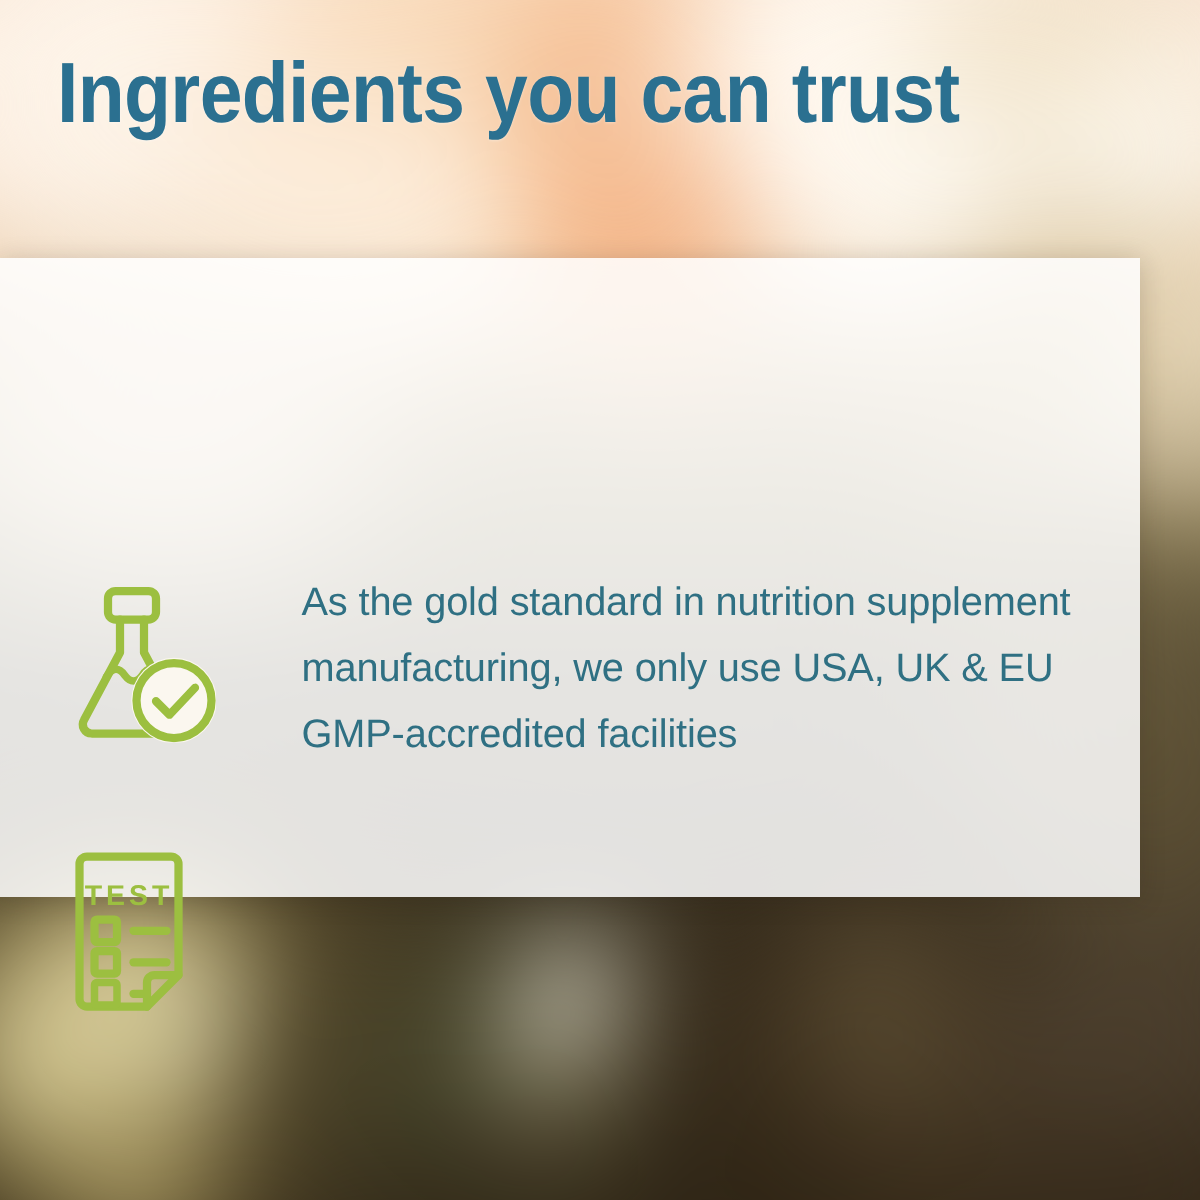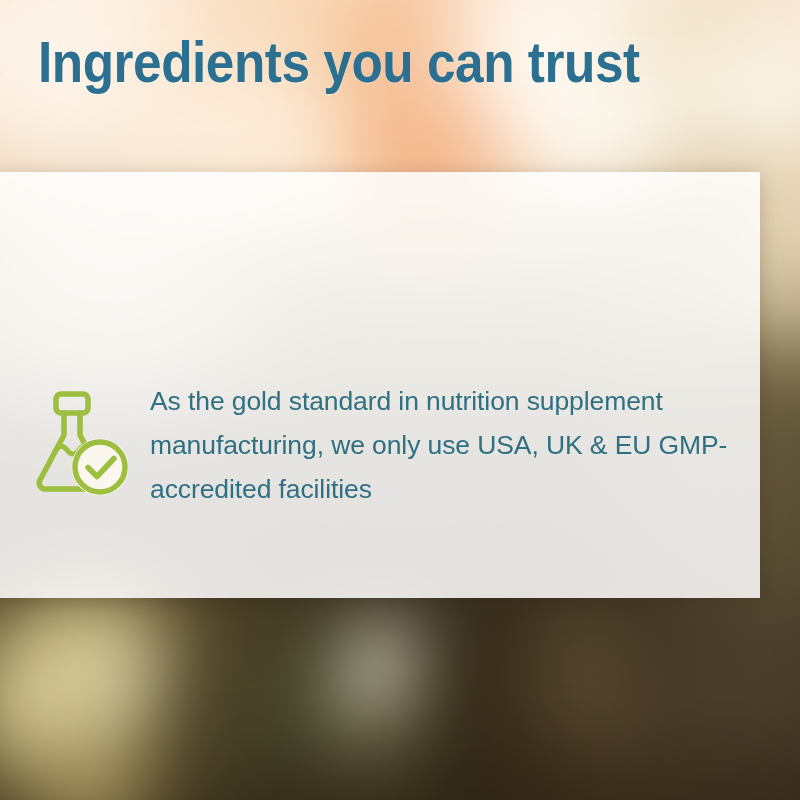--- a/index.html
+++ b/index.html
@@ -84,21 +84,21 @@
     white-space: nowrap;
     text-shadow: 0 1px 2px rgba(255,255,255,0.35);
   }
 
   
   .row {
     position: absolute;
     display: flex;
     align-items: flex-start;
   }
-  #row-1 { left: 32px; top: 207px; width: 710px; }
+  #row-1 { left: 48px; top: 207px; width: 710px; gap: 35px; }
   #row-2 { left: 40px; top: 386px; width: 720px; }
 
   .icon-cell {
     flex: 0 0 118px;
     display: flex;
     justify-content: flex-start;
     align-items: flex-start;
     padding-top: 6px;
   }
   .icon-cell.test-cell { padding-top: 10px; }
@@ -180,16 +180,34 @@
           <g fill="none" stroke="#9cbf40" stroke-width="5.5" stroke-linecap="round" stroke-linejoin="round">
             <circle cx="68" cy="82" r="25"></circle>
             <path d="M56 82.5 l9 9 l17 -18"></path>
           </g>
         </svg>
       </div>
       <p class="body-text">As the gold standard in nutrition supplement manufacturing, we only use USA, UK &amp; EU GMP-accredited facilities</p>
     </div>
 
     <div class="row" id="row-2">
+      <div class="icon-cell test-cell">
+        <svg width="92" height="112" viewBox="0 0 92 112" aria-hidden="true">
+          <g fill="none" stroke="#9cbf40" stroke-width="5.5" stroke-linecap="round" stroke-linejoin="round">
+
+            <path d="M13 8 a5 5 0 0 1 5 -5 h56 a5 5 0 0 1 5 5 v74 L58 103 H18 a5 5 0 0 1 -5 -5 z"></path>
+            <path d="M79 82 H63 a5 5 0 0 0 -5 5 v16"></path>
+
+            <rect x="23" y="45" width="15" height="15" rx="1.6"></rect>
+            <rect x="23" y="66" width="15" height="15" rx="1.6"></rect>
+            <rect x="23" y="87" width="15" height="15" rx="1.6" stroke-width="5"></rect>
+
+            <path d="M49 52.5 H71"></path>
+            <path d="M49 73.5 H71"></path>
+            <path d="M49 94.5 H58"></path>
+          </g>
+          <text x="46" y="35" text-anchor="middle" font-family="'Liberation Sans', sans-serif" font-size="19" font-weight="bold" letter-spacing="2.6" fill="#9cbf40">TEST</text>
+        </svg>
+      </div>
     </div>
 
   </div>
 </div>
 
 </body></html>

